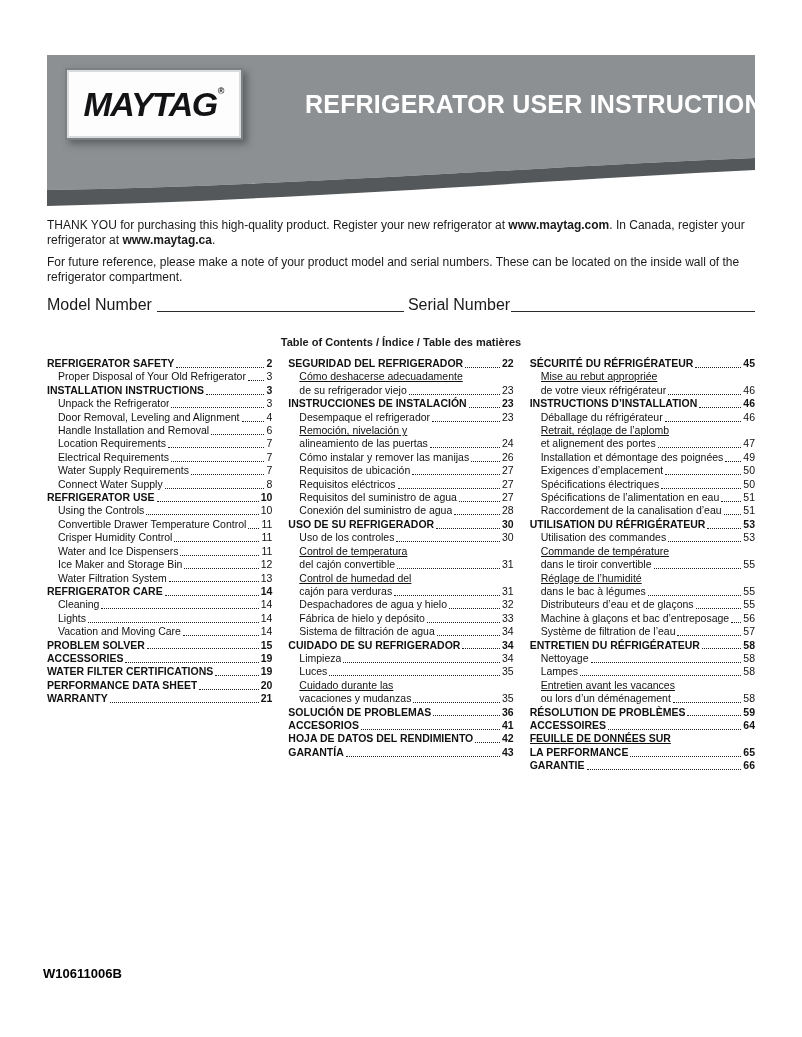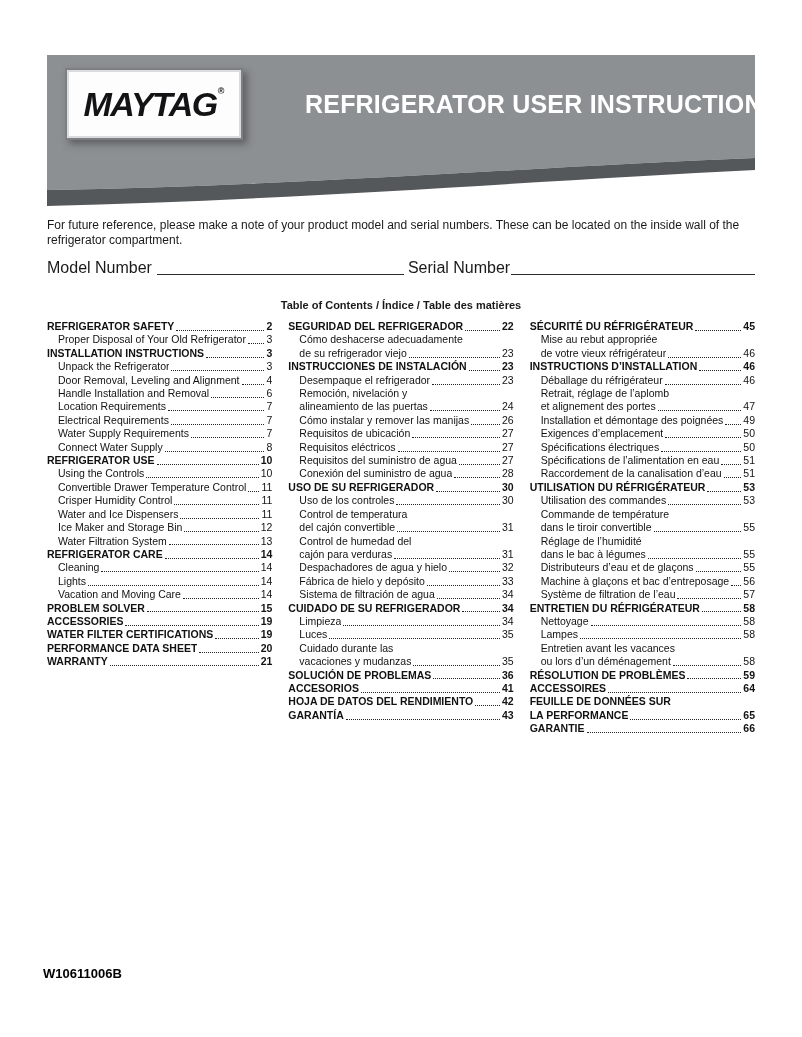--- a/index.html
+++ b/index.html
@@ -42,21 +42,21 @@
   .blank-1 { flex: 0 0 247px; margin-left: 5px; margin-right: 4px; }
   .blank-2 { flex: 1 1 auto; margin-left: 1px; }
 
   
   .toc-title { text-align: center; font-size: 11px; font-weight: bold; margin: 24px 0 9px 0; }
   .toc-columns { display: flex; gap: 16px; }
   .toc-col { flex: 1 1 0; min-width: 0; }
   .toc-entry { font-size: 10.5px; line-height: 13.4px; color: #111; }
   .toc-entry.bold { font-weight: bold; }
   .toc-entry.indent { padding-left: 11px; }
-  .toc-plain { white-space: nowrap; overflow: hidden; }
+  .toc-plain { white-space: nowrap; overflow: hidden; text-decoration: underline; }
   .toc-line { display: flex; align-items: baseline; }
   .toc-line .lbl { white-space: nowrap; flex: 0 1 auto; min-width: 0; overflow: hidden; }
   .toc-line .dots {
     flex: 1 1 10px; min-width: 6px; height: 0;
     border-bottom: 1.6px dotted #222;
     align-self: flex-end; margin: 0 2px 2.5px 2px;
   }
   .toc-line .pg { white-space: nowrap; }
 
   .footer { position: absolute; left: 43px; top: 966px; font-weight: bold; font-size: 13px; color: #000; }
@@ -75,20 +75,21 @@
         </div>
         <h1 class="banner-title">REFRIGERATOR USER INSTRUCTIONS</h1>
       </div>
       <svg class="swoosh" viewBox="0 0 708 56" preserveAspectRatio="none" aria-hidden="true">
         <path class="swoosh-gray" d="M0,0 H708 V6 C500,14 250,34 0,38 Z"></path>
         <path class="swoosh-dark" d="M0,38 C250,34 500,14 708,6 L708,18 C500,28 250,48 0,54 Z"></path>
       </svg>
     </header>
 
     <section class="intro">
+      <p><span>THANK YOU for purchasing this high-quality product. Register your new refrigerator at </span><b>www.maytag.com</b><span>. In Canada, register your refrigerator at </span><b>www.maytag.ca</b><span>.</span></p>
       <p>For future reference, please make a note of your product model and serial numbers. These can be located on the inside wall of the refrigerator compartment.</p>
       <div class="model-line">
         <span class="lab">Model Number</span>
         <span class="blank-line blank-1"></span>
         <span class="lab">Serial Number</span>
         <span class="blank-line blank-2"></span>
       </div>
     </section>
 
     <h2 class="toc-title">Table of Contents  /  Índice / Table des matières</h2>

